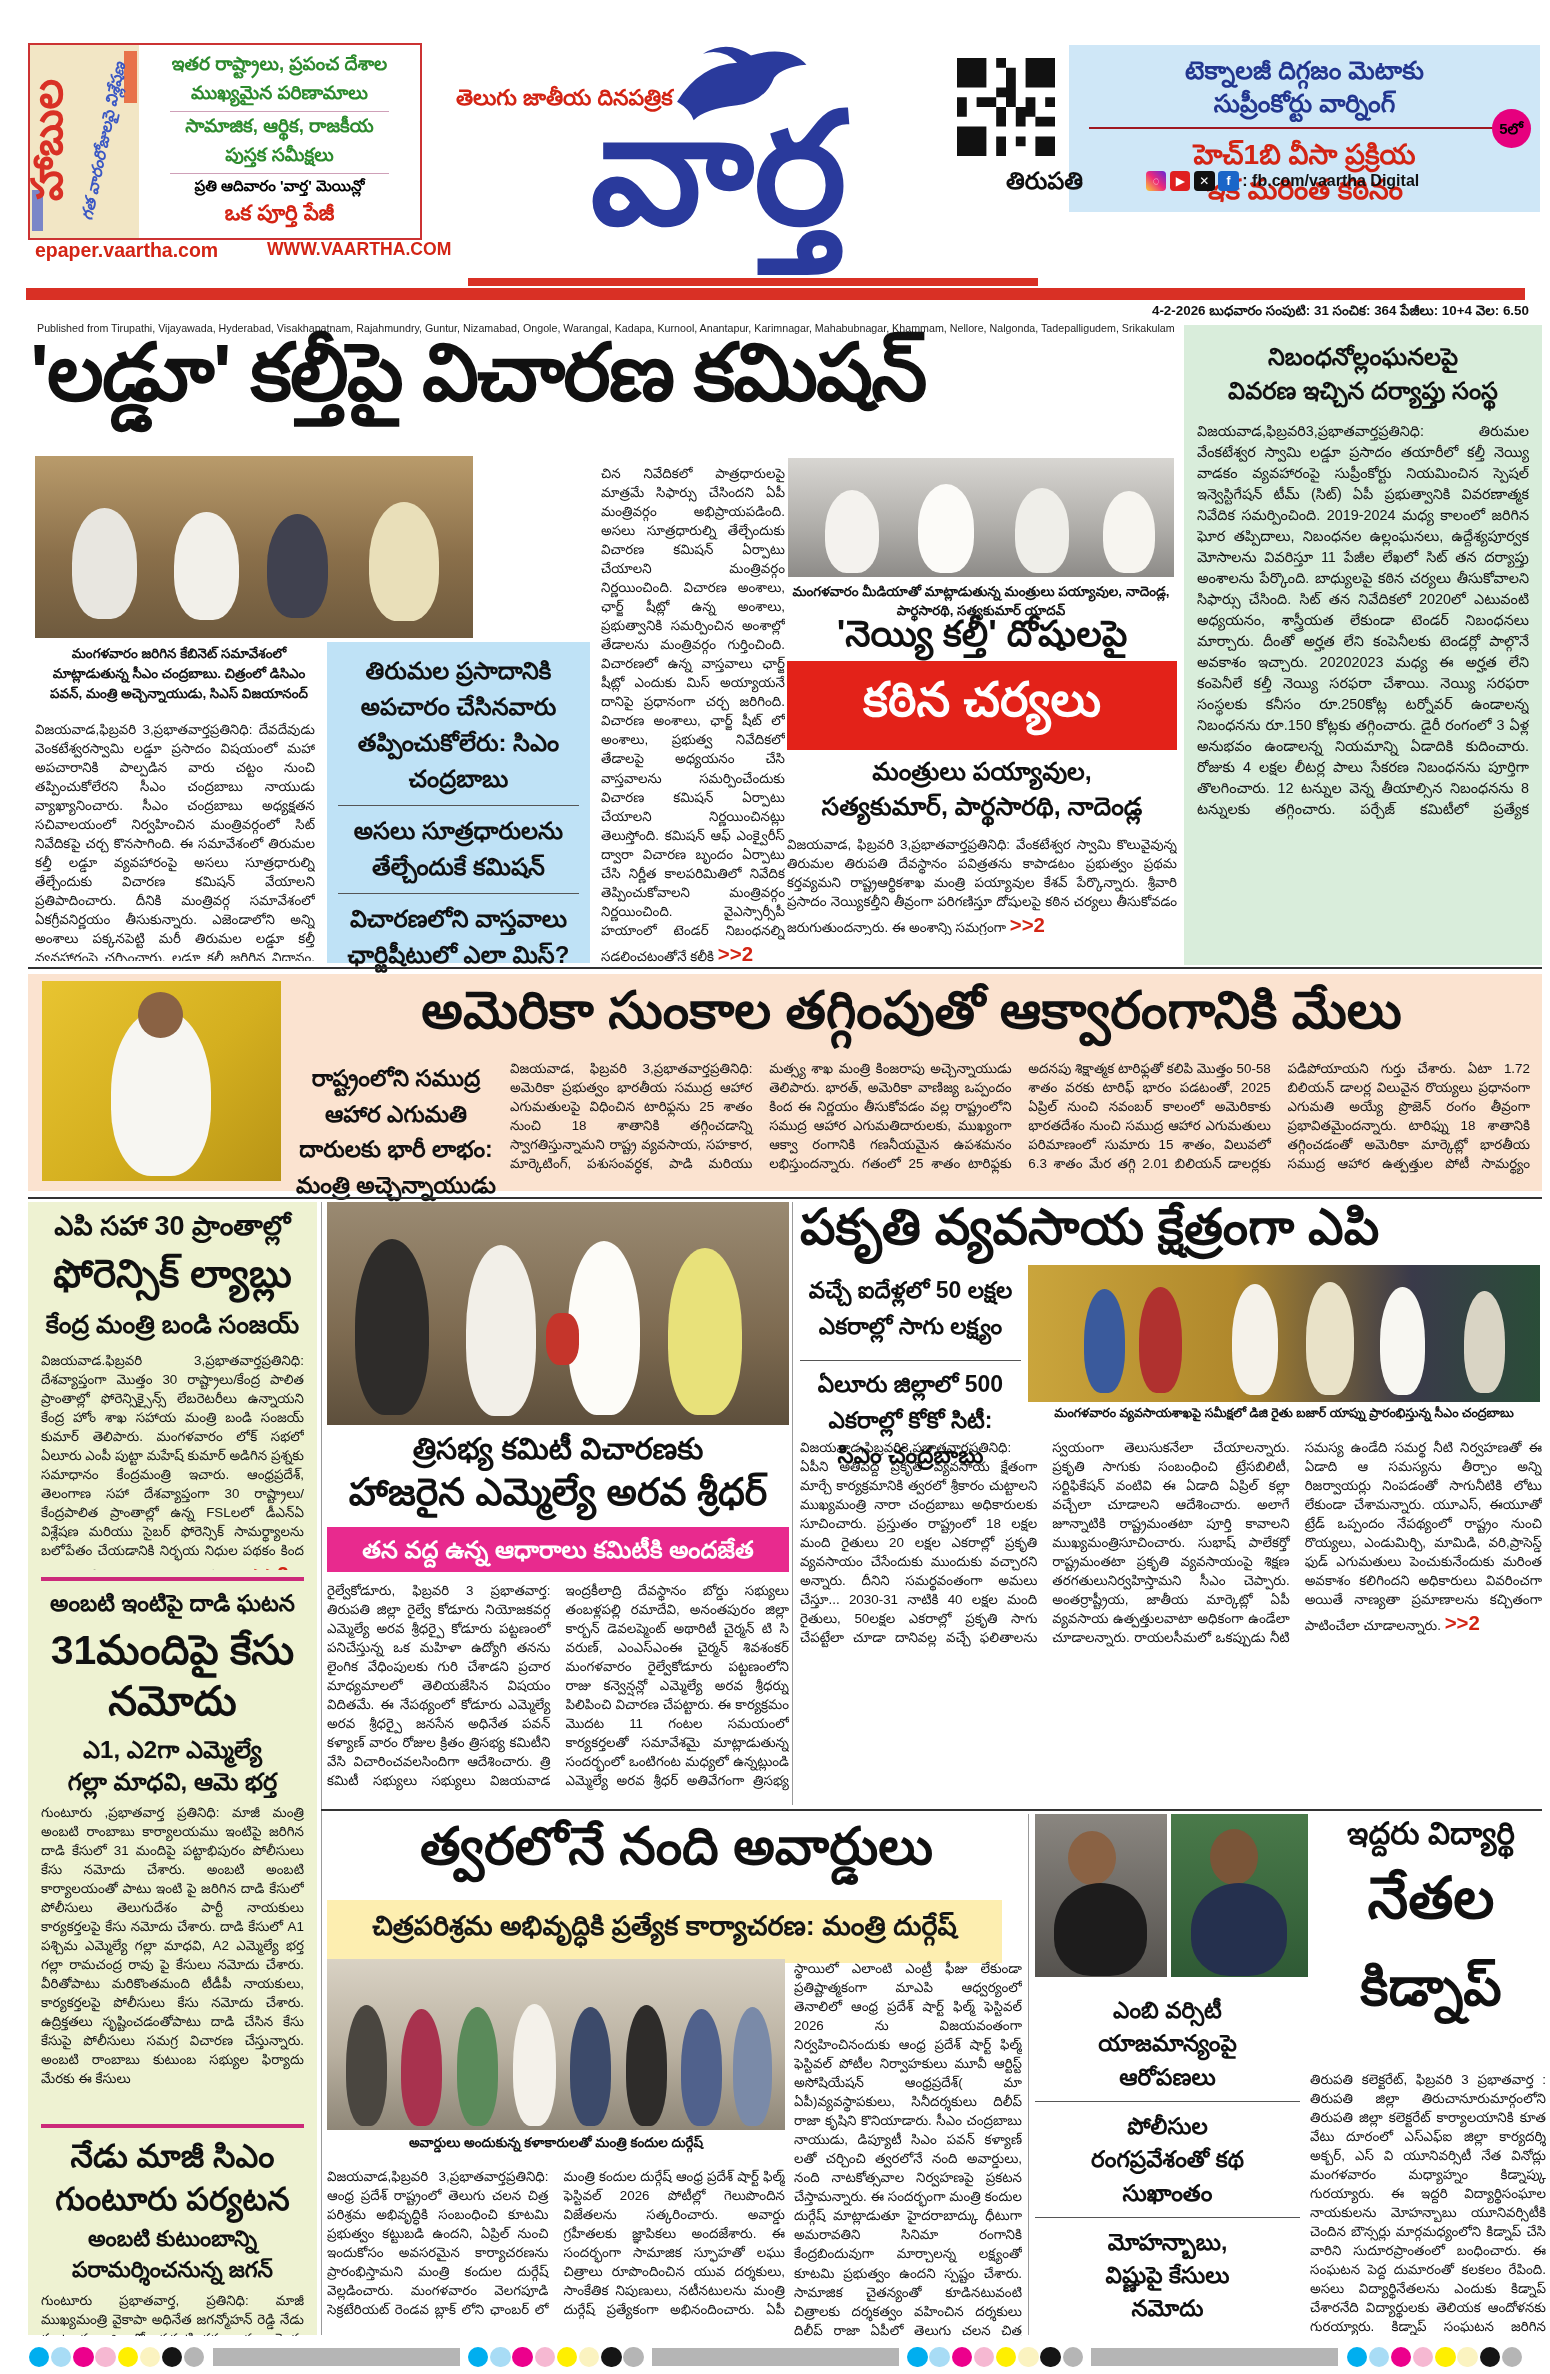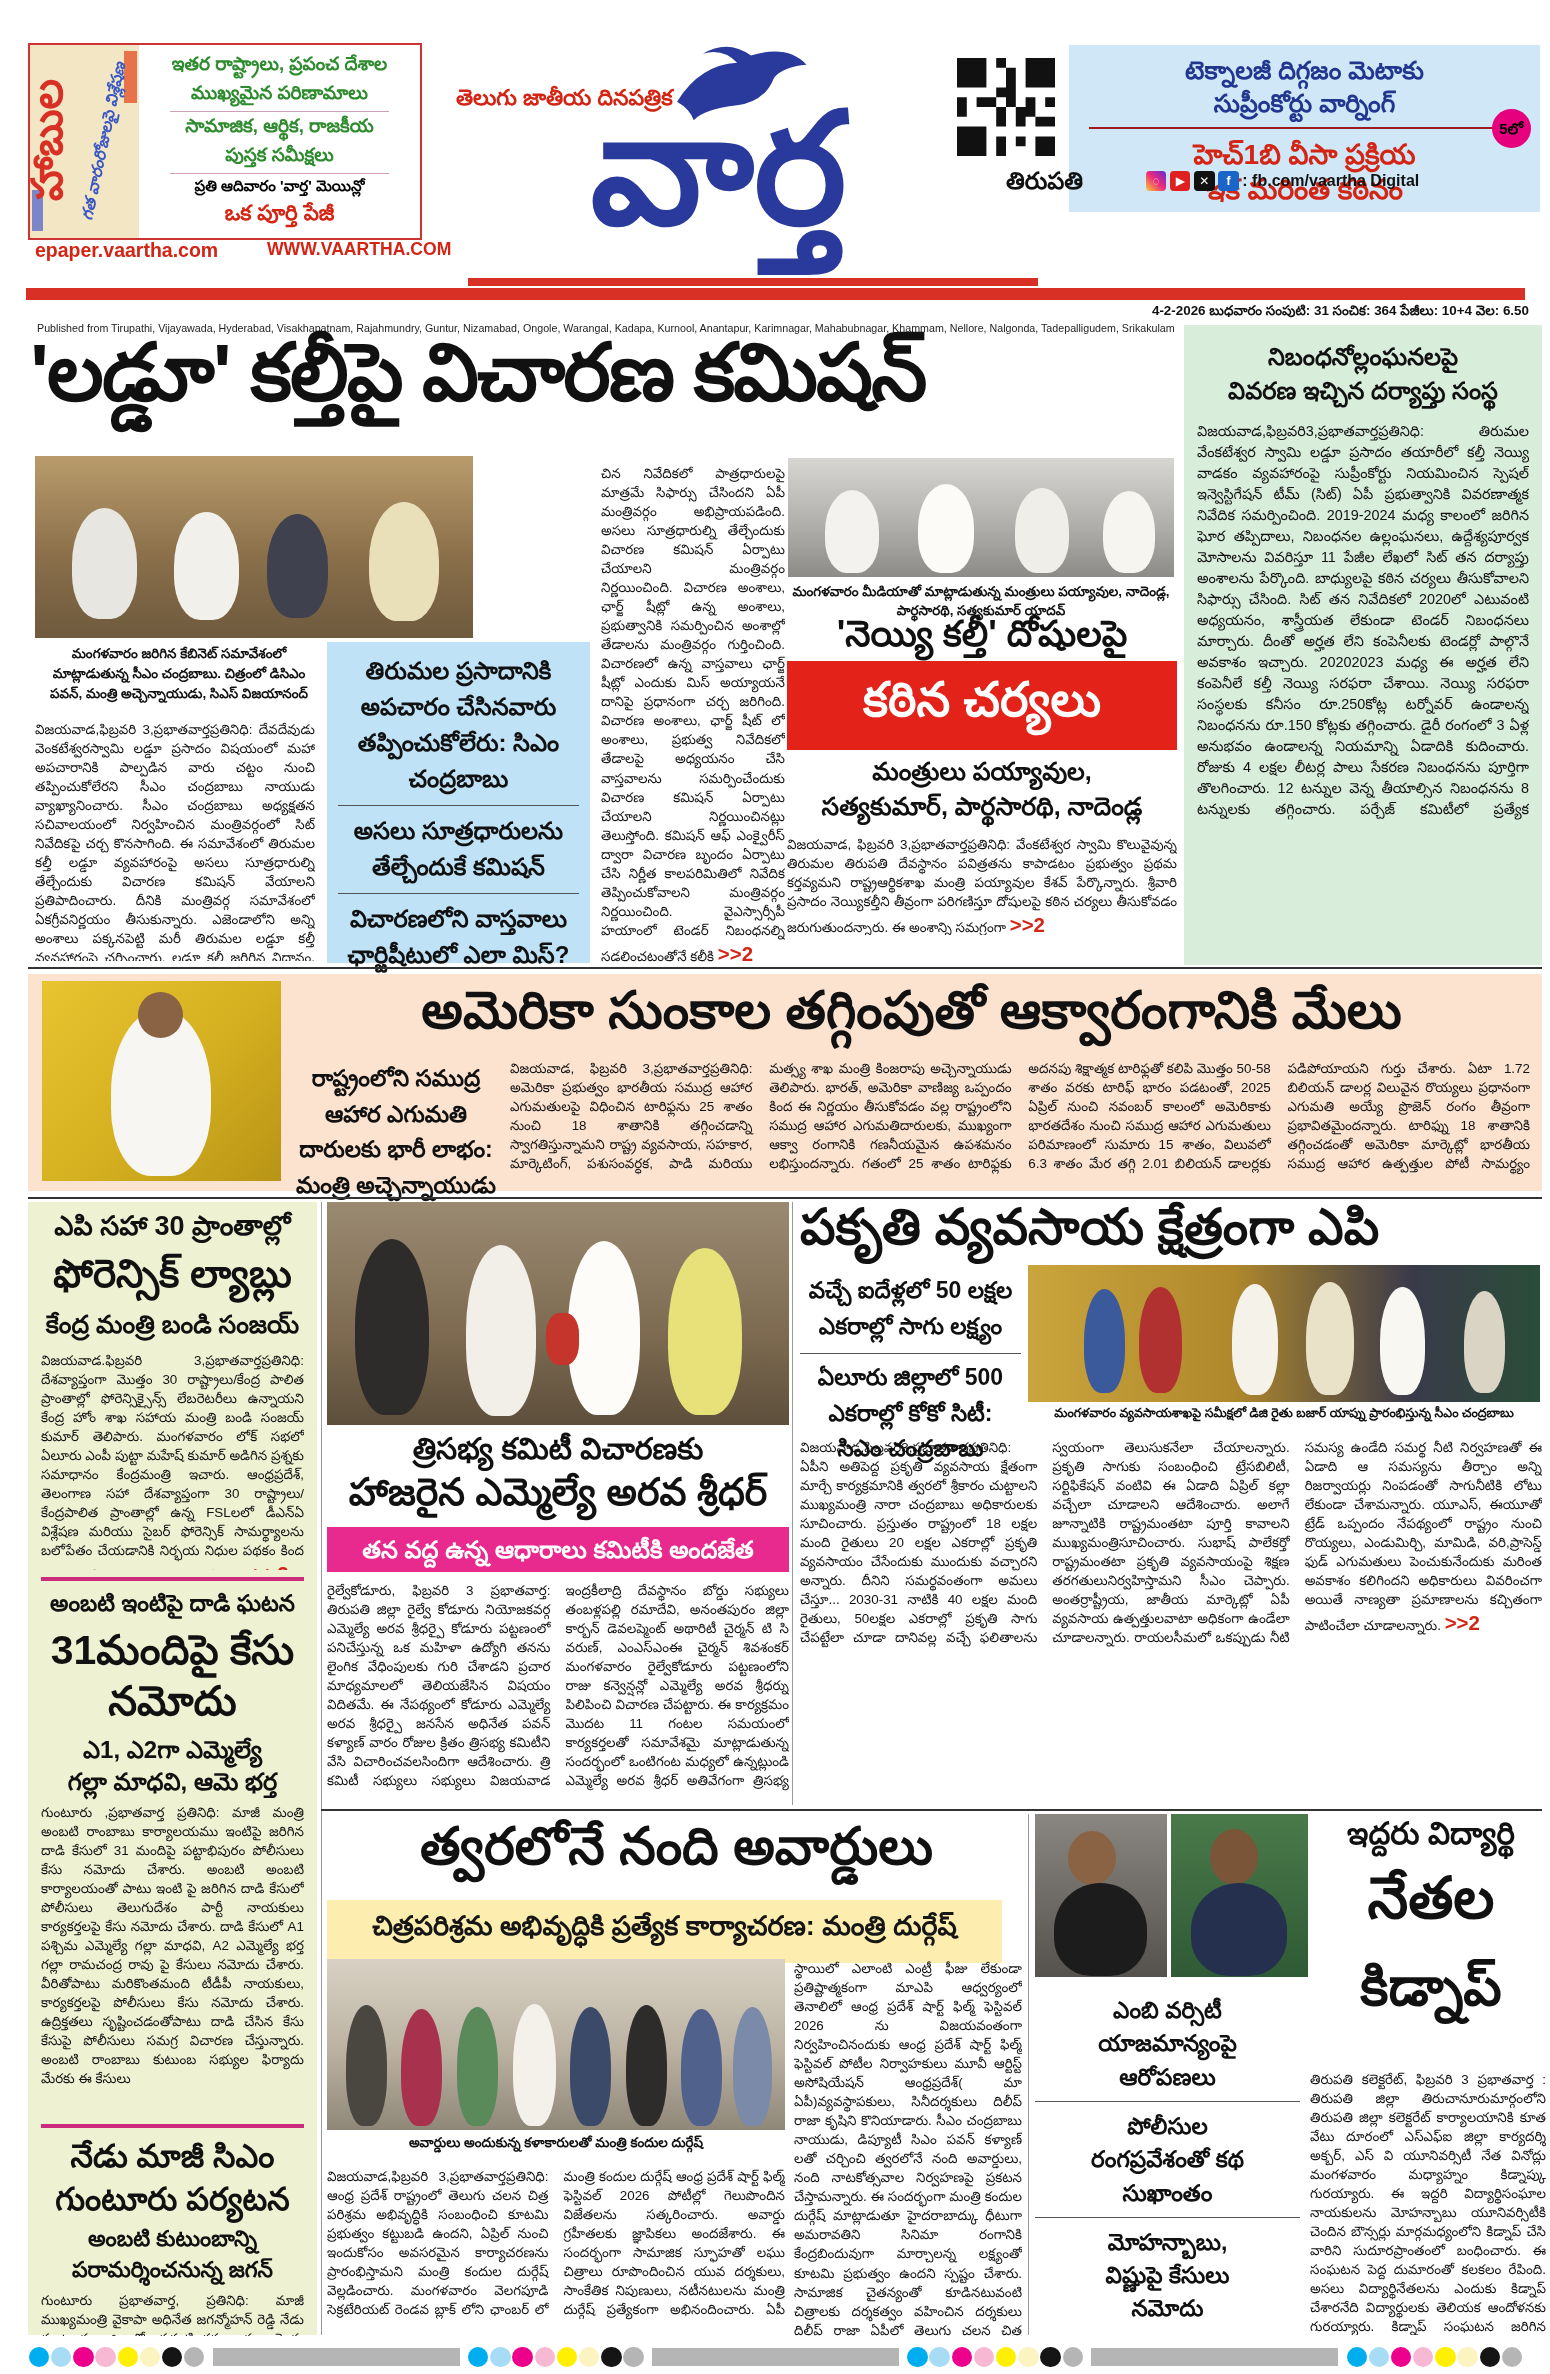--- a/index.html
+++ b/index.html
@@ -229,21 +229,21 @@
   <div class="abs just body-txt cols2" style="left:327px;top:1581px;width:462px;height:221px;overflow:hidden;">
     <span>రైల్వేకోడూరు, ఫిబ్రవరి 3 ప్రభాతవార్త: తిరుపతి జిల్లా రైల్వే కోడూరు నియోజకవర్గ ఎమ్మెల్యే అరవ శ్రీధర్పై కోడూరు పట్టణంలో పనిచేస్తున్న ఒక మహిళా ఉద్యోగి తనను లైంగిక వేధింపులకు గురి చేశాడని ప్రచార మాధ్యమాలలో తెలియజేసిన విషయం విదితమే. ఈ నేపథ్యంలో కోడూరు ఎమ్మెల్యే అరవ శ్రీధర్పై జనసేన అధినేత పవన్ కళ్యాణ్ వారం రోజుల క్రితం త్రిసభ్య కమిటీని వేసి విచారించవలసిందిగా ఆదేశించారు. త్రి కమిటీ సభ్యులు సభ్యులు విజయవాడ ఇంద్రకీలాద్రి దేవస్థానం బోర్డు సభ్యులు తంబళ్లపల్లి రమాదేవి, అనంతపురం జిల్లా కార్బన్ డెవలప్మెంట్ అథారిటీ చైర్మన్ టి సి వరుణ్, ఎంఎస్ఎంఈ చైర్మన్ శివశంకర్ మంగళవారం రైల్వేకోడూరు పట్టణంలోని రాజు కన్వెన్షన్లో ఎమ్మెల్యే అరవ శ్రీధర్ను పిలిపించి విచారణ చేపట్టారు. ఈ కార్యక్రమం మొదట 11 గంటల సమయంలో కార్యకర్తలతో సమావేశమై మాట్లాడుతున్న సందర్భంలో ఒంటిగంట మధ్యలో ఉన్నట్లుండి ఎమ్మెల్యే అరవ శ్రీధర్ అతివేగంగా త్రిసభ్య కమిటీ ముందుకు చేరుకుని తన వద్దఉన్న వివరాలను కమిటీకి</span>
     
   </div>
 
   <div class="abs rule-v" style="left:792px;top:1202px;height:603px;"></div>
 
   <div class="abs blk" style="left:800px;top:1198px;width:742px;font-size:50px;white-space:nowrap;">పకృతి వ్యవసాయ క్షేత్రంగా ఎపి</div>
   <div class="abs b ctr" style="left:800px;top:1273px;width:221px;font-size:23px;line-height:1.55;">
     <div>వచ్చే ఐదేళ్లలో 50 లక్షల</div>
-    <div style="border-bottom:1.4px solid #555;padding-bottom:9px;">ఎకరాల్లో సాగు లక్ష్యం</div>
+    <div style="border-bottom:1.4px solid #555;padding-bottom:16px;">ఎకరాల్లో సాగు లక్ష్యం</div>
     <div style="padding-top:5.6px;">ఏలూరు జిల్లాలో 500</div>
     <div>ఎకరాల్లో కోకో సిటీ:</div>
     <div>సిఎం చంద్రబాబు</div>
   </div>
   <div class="abs photo" style="left:1028px;top:1265px;width:512px;height:137px;background:linear-gradient(90deg,#caa53c 0%,#b0882c 40%,#3a3a4a 75%,#2a4d38 100%);">
     <div class="ph-fig" style="left:56px;top:24px;width:41px;height:104px;background:#3a5a9c;"></div>
     <div class="ph-fig" style="left:111px;top:22px;width:43px;height:106px;background:#b0312f;"></div>
     <div class="ph-fig" style="left:204px;top:18.6px;width:46px;height:111px;background:#f5f2ea;"></div>
     <div class="ph-fig" style="left:278px;top:16.7px;width:48px;height:113px;background:#e9e2c8;"></div>
     <div class="ph-fig" style="left:352px;top:22px;width:45px;height:108px;background:#f8f7f2;"></div>

